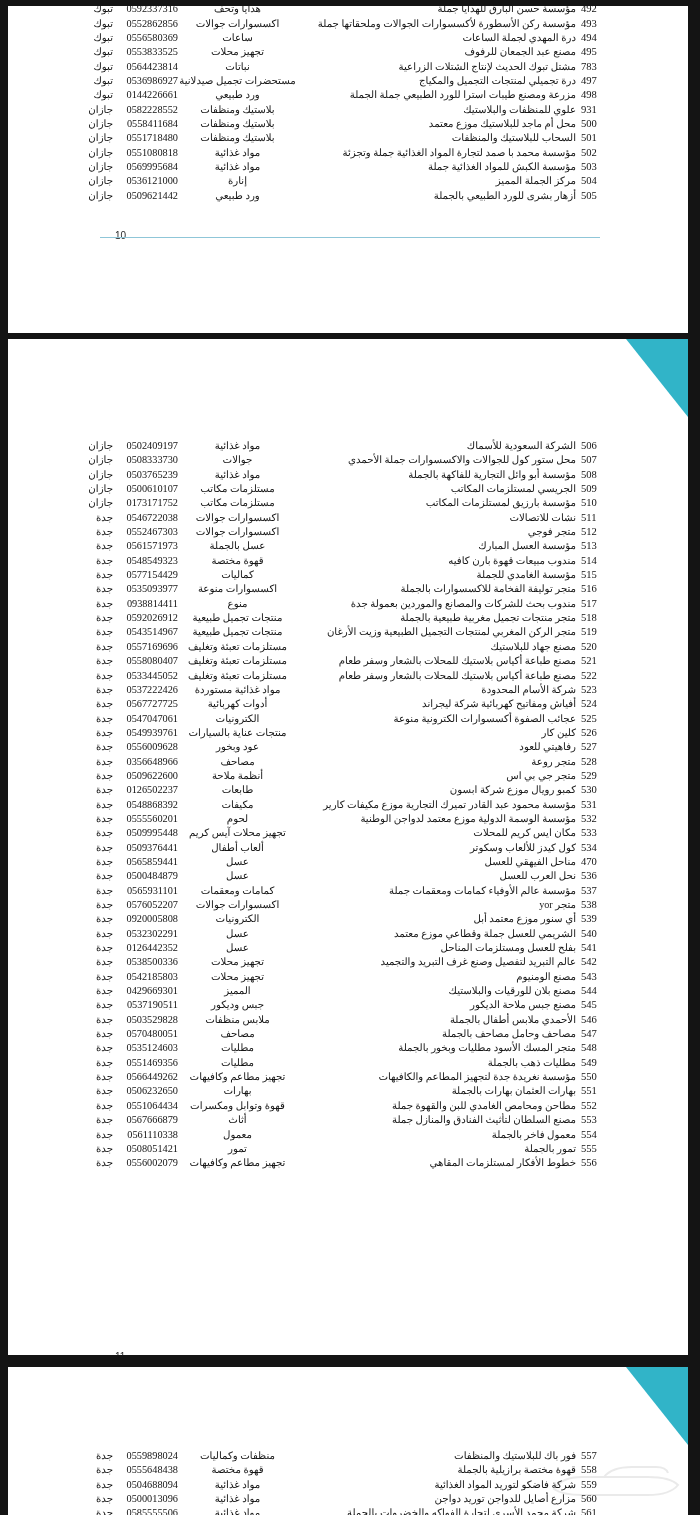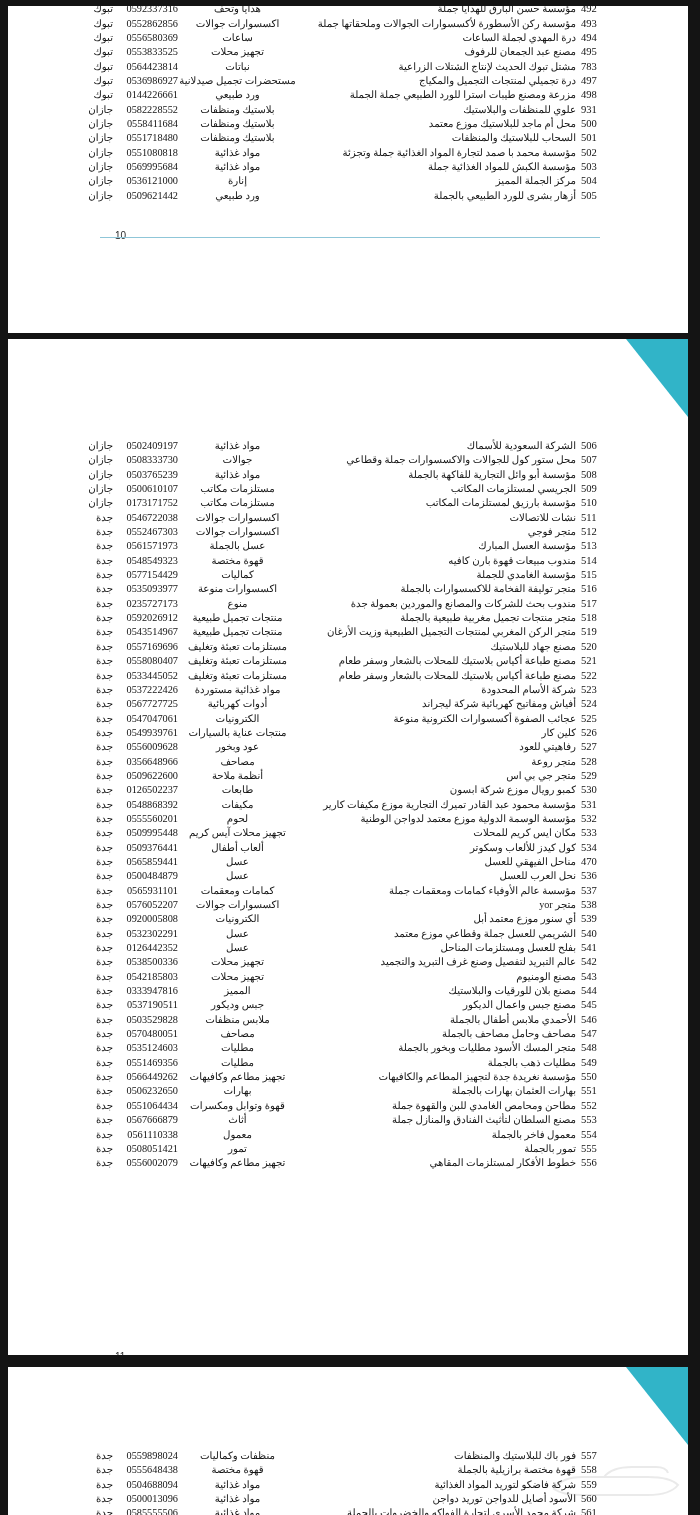--- a/index.html
+++ b/index.html
@@ -259,21 +259,21 @@
     <div class="rows">
         <div class="row">
           <span class="c-num">506</span>
           <span class="c-name">الشركة السعودية للأسماك</span>
           <span class="c-cat">مواد غذائية</span>
           <span class="c-phone">0502409197</span>
           <span class="c-city">جازان</span>
         </div>
         <div class="row">
           <span class="c-num">507</span>
-          <span class="c-name">محل ستور كول للجوالات والاكسسوارات جملة وقطاعي</span>
+          <span class="c-name">محل ستور كول للجوالات والاكسسوارات جملة الأحمدي</span>
           <span class="c-cat">جوالات</span>
           <span class="c-phone">0508333730</span>
           <span class="c-city">جازان</span>
         </div>
         <div class="row">
           <span class="c-num">508</span>
           <span class="c-name">مؤسسة أبو وائل التجارية للفاكهة بالجملة</span>
           <span class="c-cat">مواد غذائية</span>
           <span class="c-phone">0503765239</span>
           <span class="c-city">جازان</span>
@@ -331,21 +331,21 @@
           <span class="c-num">516</span>
           <span class="c-name">متجر توليفة الفخامة للاكسسوارات بالجملة</span>
           <span class="c-cat">اكسسوارات منوعة</span>
           <span class="c-phone">0535093977</span>
           <span class="c-city">جدة</span>
         </div>
         <div class="row">
           <span class="c-num">517</span>
           <span class="c-name">مندوب بحث للشركات والمصانع والموردين بعمولة جدة</span>
           <span class="c-cat">منوع</span>
-          <span class="c-phone">0235727173</span>
+          <span class="c-phone">0938814411</span>
           <span class="c-city">جدة</span>
         </div>
         <div class="row">
           <span class="c-num">518</span>
           <span class="c-name">متجر منتجات تجميل مغربية طبيعية بالجملة</span>
           <span class="c-cat">منتجات تجميل طبيعية</span>
           <span class="c-phone">0592026912</span>
           <span class="c-city">جدة</span>
         </div>
         <div class="row">
@@ -520,26 +520,26 @@
           <span class="c-num">543</span>
           <span class="c-name">مصنع الومنيوم</span>
           <span class="c-cat">تجهيز محلات</span>
           <span class="c-phone">0542185803</span>
           <span class="c-city">جدة</span>
         </div>
         <div class="row">
           <span class="c-num">544</span>
           <span class="c-name">مصنع بلان للورقيات والبلاستيك</span>
           <span class="c-cat">المميز</span>
-          <span class="c-phone">0333947816</span>
+          <span class="c-phone">0429669301</span>
           <span class="c-city">جدة</span>
         </div>
         <div class="row">
           <span class="c-num">545</span>
-          <span class="c-name">مصنع جبس واعمال الديكور</span>
+          <span class="c-name">مصنع جبس ملاحة الديكور</span>
           <span class="c-cat">جبس وديكور</span>
           <span class="c-phone">0537190511</span>
           <span class="c-city">جدة</span>
         </div>
         <div class="row">
           <span class="c-num">546</span>
           <span class="c-name">الأحمدي ملابس أطفال بالجملة</span>
           <span class="c-cat">ملابس منظفات</span>
           <span class="c-phone">0503529828</span>
           <span class="c-city">جدة</span>
@@ -640,21 +640,21 @@
         </div>
         <div class="row">
           <span class="c-num">559</span>
           <span class="c-name">شركة فاضكو لتوريد المواد الغذائية</span>
           <span class="c-cat">مواد غذائية</span>
           <span class="c-phone">0504688094</span>
           <span class="c-city">جدة</span>
         </div>
         <div class="row">
           <span class="c-num">560</span>
-          <span class="c-name">الأسود أصايل للدواجن توريد دواجن</span>
+          <span class="c-name">مزارع أصايل للدواجن توريد دواجن</span>
           <span class="c-cat">مواد غذائية</span>
           <span class="c-phone">0500013096</span>
           <span class="c-city">جدة</span>
         </div>
         <div class="row">
           <span class="c-num">561</span>
           <span class="c-name">شركة محمد الأسري لتجارة الفواكه والخضروات بالجملة</span>
           <span class="c-cat">مواد غذائية</span>
           <span class="c-phone">0585555506</span>
           <span class="c-city">جدة</span>

